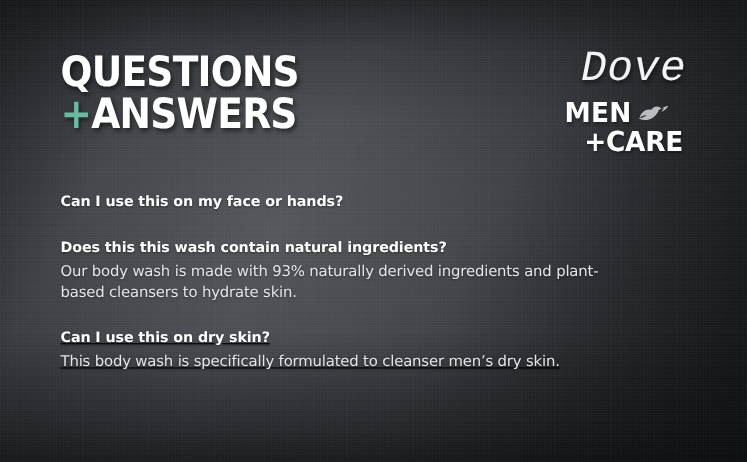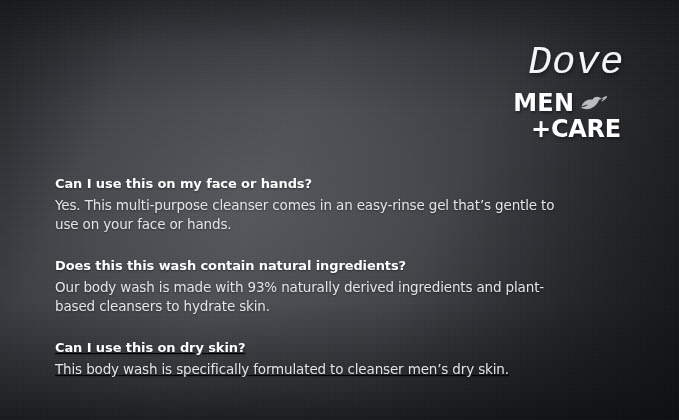--- a/index.html
+++ b/index.html
@@ -164,39 +164,42 @@
 </head>
 <body>
 
 <div id="slide">
 
   <div class="bg-base"></div>
   <div class="bg-vignette"></div>
   <div class="bg-topdark"></div>
   <div class="bg-noise"></div>
 
+  <div class="headline">
+    <span class="line line-1">QUESTIONS</span>
+    <span class="line line-2"><span class="plus-mark">+</span><span>ANSWERS</span></span>
+  </div>
 
   <div class="logo">
     <div class="logo-dove">Dove</div>
     <div class="logo-men-row">
       <span class="logo-men">MEN</span>
       <span class="logo-bird">
         <svg viewBox="0 0 60 34" width="30" height="18" aria-hidden="true">
           <path fill="#b9bcbf" d="M57.5 3.2c-3.8 1.1-7.6 3.0-11.1 5.4-2.0-2.4-4.9-3.9-8.1-3.9-4.1 0-7.7 2.3-9.6 5.7-3.6-.9-7.4-.6-10.9 1.0C13.3 13.5 9.3 17.6 7.4 22.6c-.3.8.6 1.5 1.3 1.0 3.4-2.3 7.3-3.4 11.2-3.2-3.8 2.9-8.3 4.6-13.0 4.9-1.0.1-1.3 1.4-.4 1.8 5.9 2.7 12.7 3.0 18.9.7 7.9-2.9 14.0-9.3 16.9-17.2 2.9-1.4 6.0-2.3 9.2-2.6l-4.2 4.6c-.6.7.2 1.7 1.0 1.3 4.0-2.0 7.4-5.0 9.9-8.7.5-.8-.3-1.8-1.2-1.5z"></path>
         </svg>
       </span>
     </div>
     <div class="logo-care">+CARE</div>
   </div>
 
   <div class="qa-list">
 
     <div class="qa-block">
       <div class="qa-question">Can I use this on my face or hands?</div>
-      <div class="qa-answer">Yes. This multi-purpose cleanser comes in an easy-rinse gel that’s gentle to use on your face or hands.</div>
     </div>
 
     <div class="qa-block">
       <div class="qa-question">Does this this wash contain natural ingredients?</div>
       <div class="qa-answer">Our body wash is made with 93% naturally derived ingredients and plant-based cleansers to hydrate skin.</div>
     </div>
 
     <div class="qa-block">
       <div class="qa-question">Can I use this on dry skin?</div>
       <div class="qa-answer">This body wash is specifically formulated to cleanser men’s dry skin.</div>

